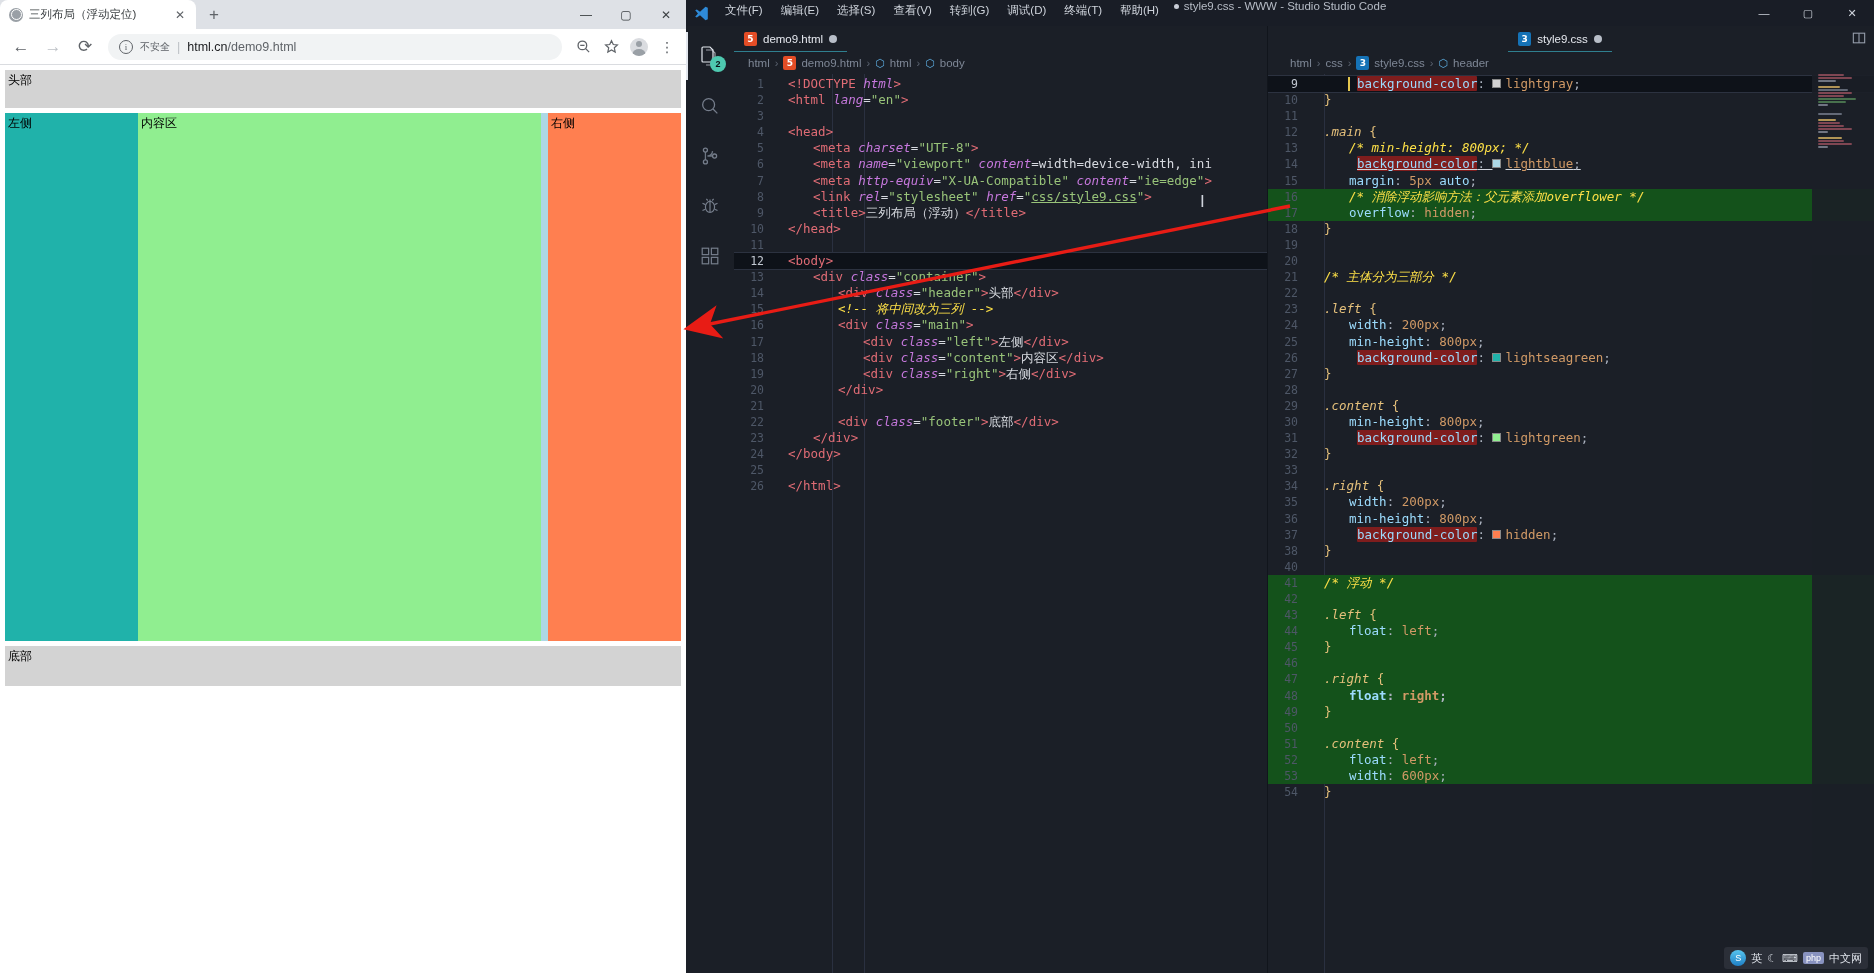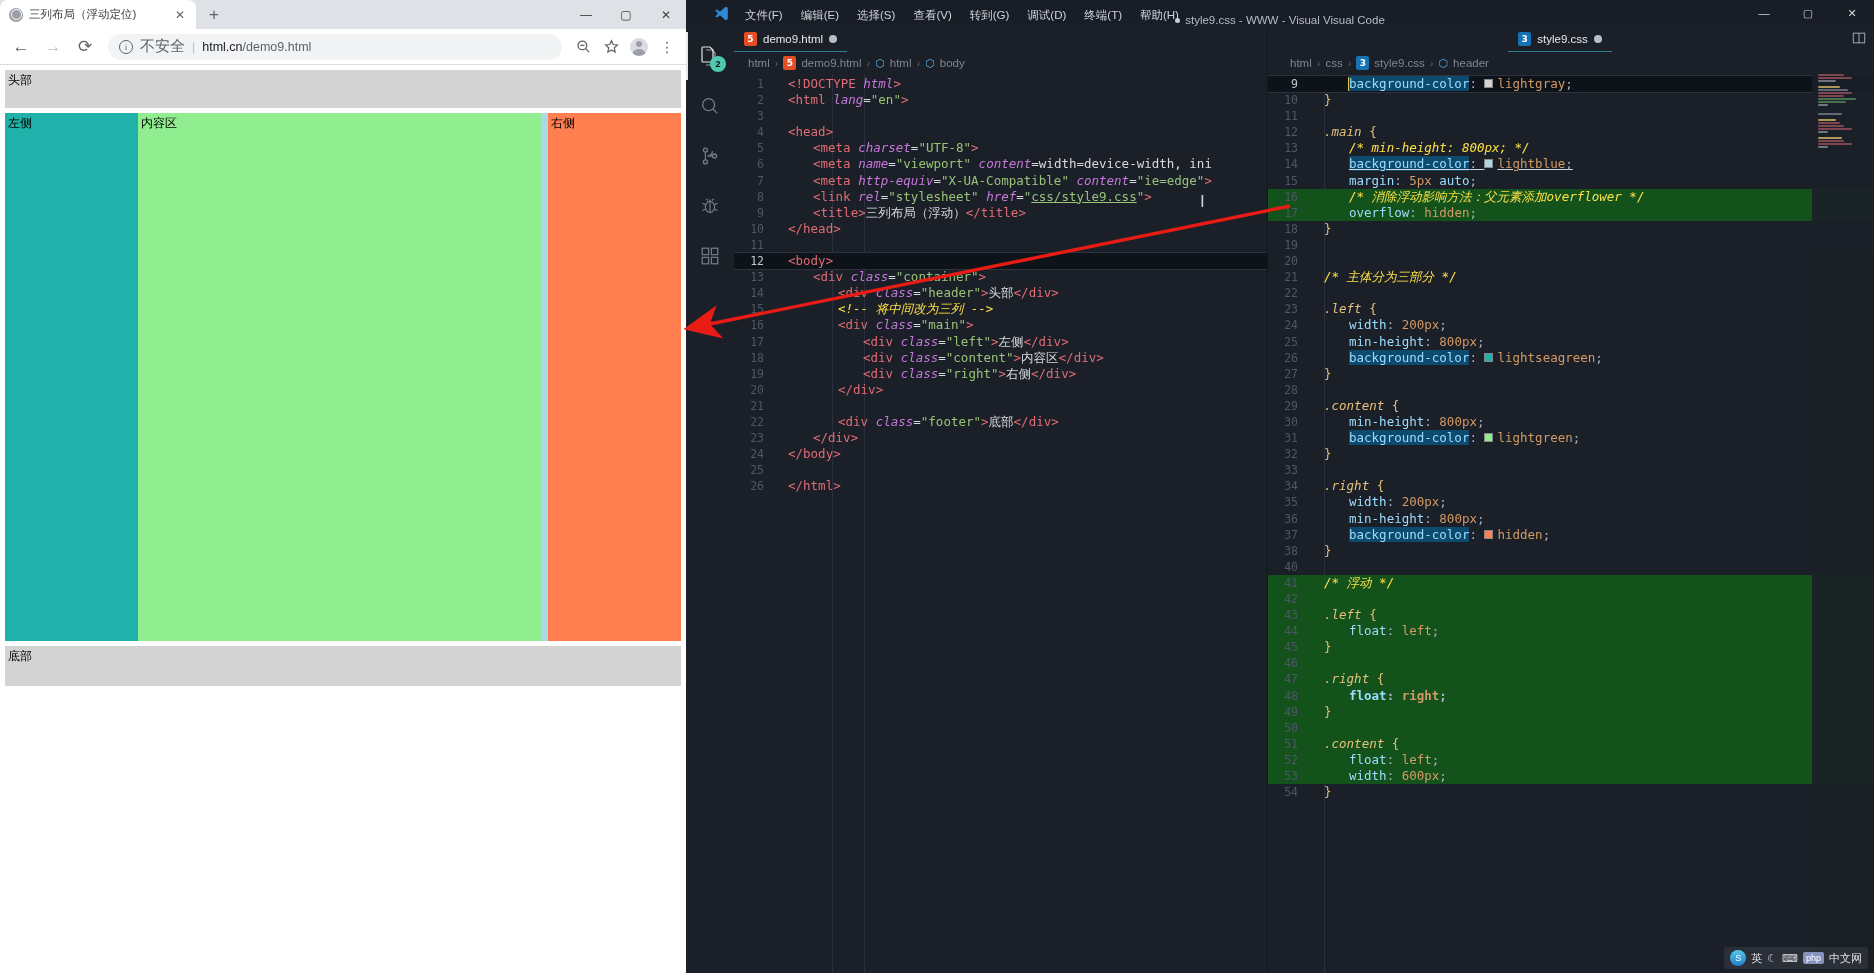--- a/index.html
+++ b/index.html
@@ -78,21 +78,21 @@
     flex: 1; height: 26px; background: #f1f3f4; border-radius: 13px;
     display: flex; align-items: center; gap: 7px; padding: 0 11px;
     margin: 0 6px; font-size: 12.5px; color: #202124;
   }
   .omni-info {
     width: 14px; height: 14px; border-radius: 50%;
     border: 1.2px solid #5f6368; color: #5f6368;
     font-size: 9px; display: flex; align-items: center; justify-content: center;
     flex: none; font-family: "Liberation Serif", serif;
   }
-  .omni-warn { font-size: 15px; color: #5f6368; white-space: nowrap; }
+  .omni-warn { font-size: 10px; color: #5f6368; white-space: nowrap; }
   .omni-sep { color: #bdc1c6; }
   .omni-url { color: #202124; font-size: 12.5px; }
   .omni-url .dim { color: #5f6368; }
   .tb-icon {
     width: 26px; height: 26px; flex: none;
     display: flex; align-items: center; justify-content: center;
     color: #5f6368; font-size: 14px;
   }
   .avatar-ico {
     width: 18px; height: 18px; border-radius: 50%; background: #dadce0;
@@ -149,22 +149,22 @@
   }
 
   
   #vscode {
     position: absolute; left: 686px; top: 0; width: 1188px; height: 973px;
     background: #1b1f27; color: #cfd4dc;
     font-family: "Liberation Sans", sans-serif;
   }
   .vs-titlebar {
     height: 26px; background: #191d26;
-    display: flex; align-items: flex-end; font-size: 11.5px;
-    color: #cccccc; position: relative; padding-left: 20px;
+    display: flex; align-items: flex-start; font-size: 11.5px;
+    color: #cccccc; position: relative;
   }
   .vs-logo {
     width: 30px; height: 26px; display: flex; align-items: center;
     justify-content: center;
   }
   .vs-menu { display: flex; align-items: center; gap: 0px; }
   .vs-menu-item {
     padding: 3px 9px; font-size: 11.5px; color: #cfd4dc; white-space: nowrap;
   }
   .vs-wintitle {
@@ -275,21 +275,21 @@
   .t-comment { color: #fde047; font-style: italic; }
   .t-sel     { color: #e5c07b; font-style: italic; }
   .t-brace   { color: #e5c07b; }
   .t-prop    { color: #9cdcfe; }
   .t-val     { color: #d19a66; }
   .t-doctype { color: #e06c75; }
   .t-link    { color: #98c379; text-decoration: underline; }
   .t-white   { color: #abb2bf; }
 
   .hl-prop {
-    background: #0c4a6e; border-radius: 1px;
+    background: #7f1d1d; border-radius: 1px; margin-left: 8px;
   }
   .swatch {
     display: inline-block; width: 9px; height: 9px; margin-right: 4px;
     border: 1px solid #888; vertical-align: baseline;
   }
   .green-band { background: #14521b; }
   .caret {
     display: inline-block; width: 2px; height: 14px; background: #e4c64e;
     vertical-align: text-bottom; margin: 0 -1px;
   }
@@ -405,21 +405,21 @@
           <div class="vs-menu-item">文件(F)</div>
           <div class="vs-menu-item">编辑(E)</div>
           <div class="vs-menu-item">选择(S)</div>
           <div class="vs-menu-item">查看(V)</div>
           <div class="vs-menu-item">转到(G)</div>
           <div class="vs-menu-item">调试(D)</div>
           <div class="vs-menu-item">终端(T)</div>
           <div class="vs-menu-item">帮助(H)</div>
         </div>
       <div class="vs-wintitle">
-        <span class="vs-dirty-dot"></span><span>style9.css - WWW - Visual Visual Code</span>
+        <span class="vs-dirty-dot"></span><span>style9.css - WWW - Studio Studio Code</span>
       </div>
       <div class="vs-wincontrols">
         <div class="vs-wc">—</div>
         <div class="vs-wc">▢</div>
         <div class="vs-wc">✕</div>
       </div>
     </div>
 
     <div class="vs-body">
 

